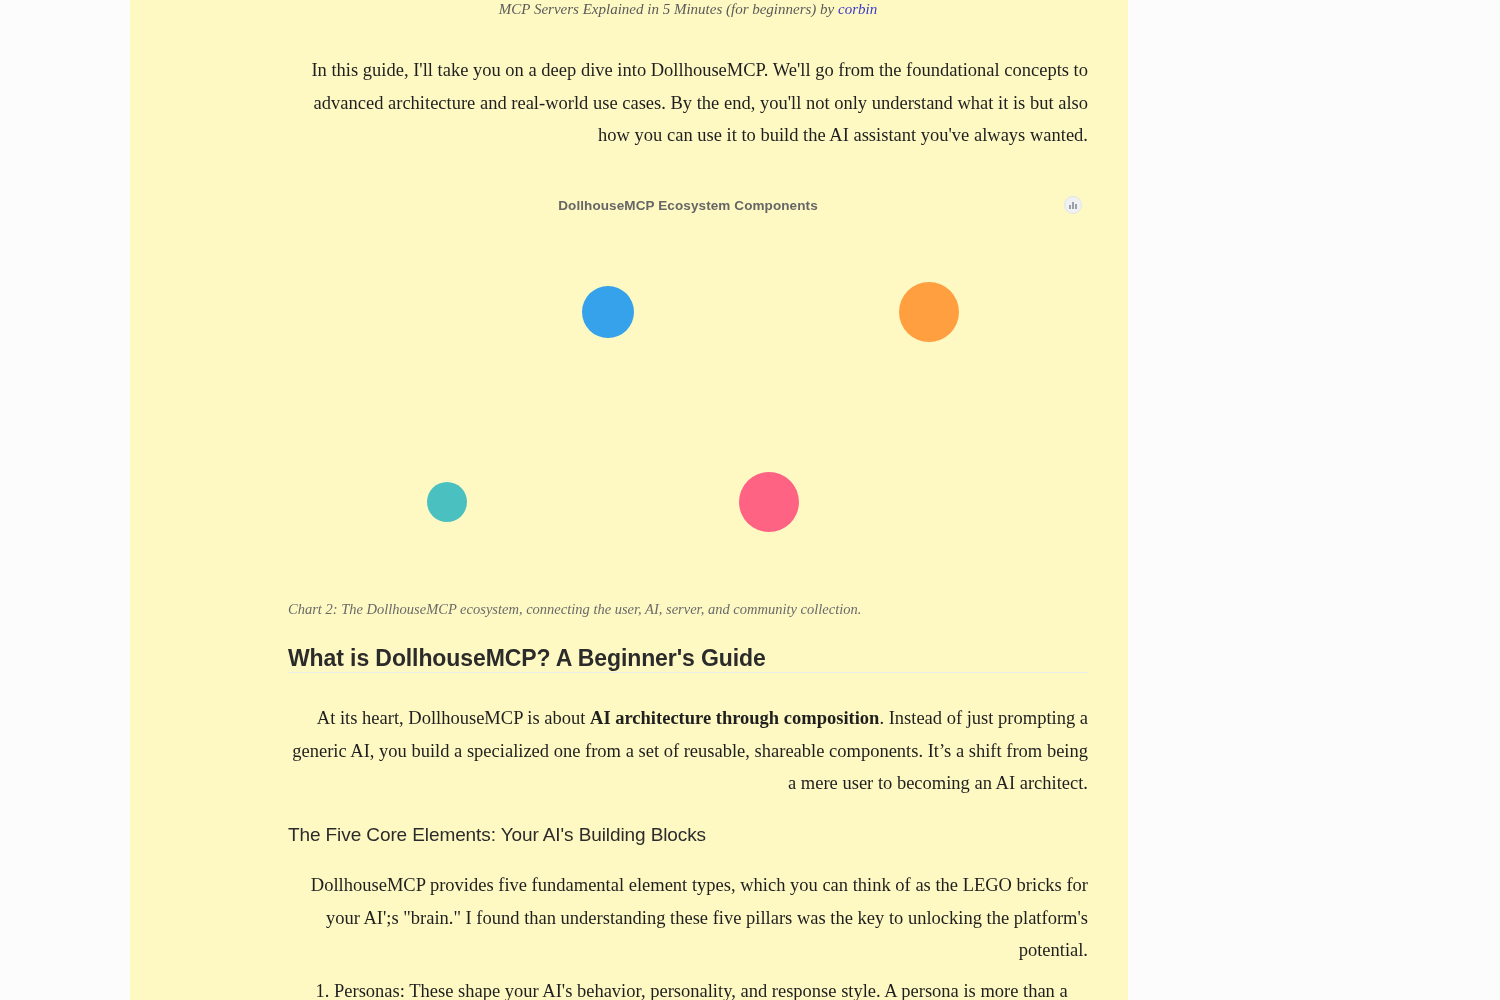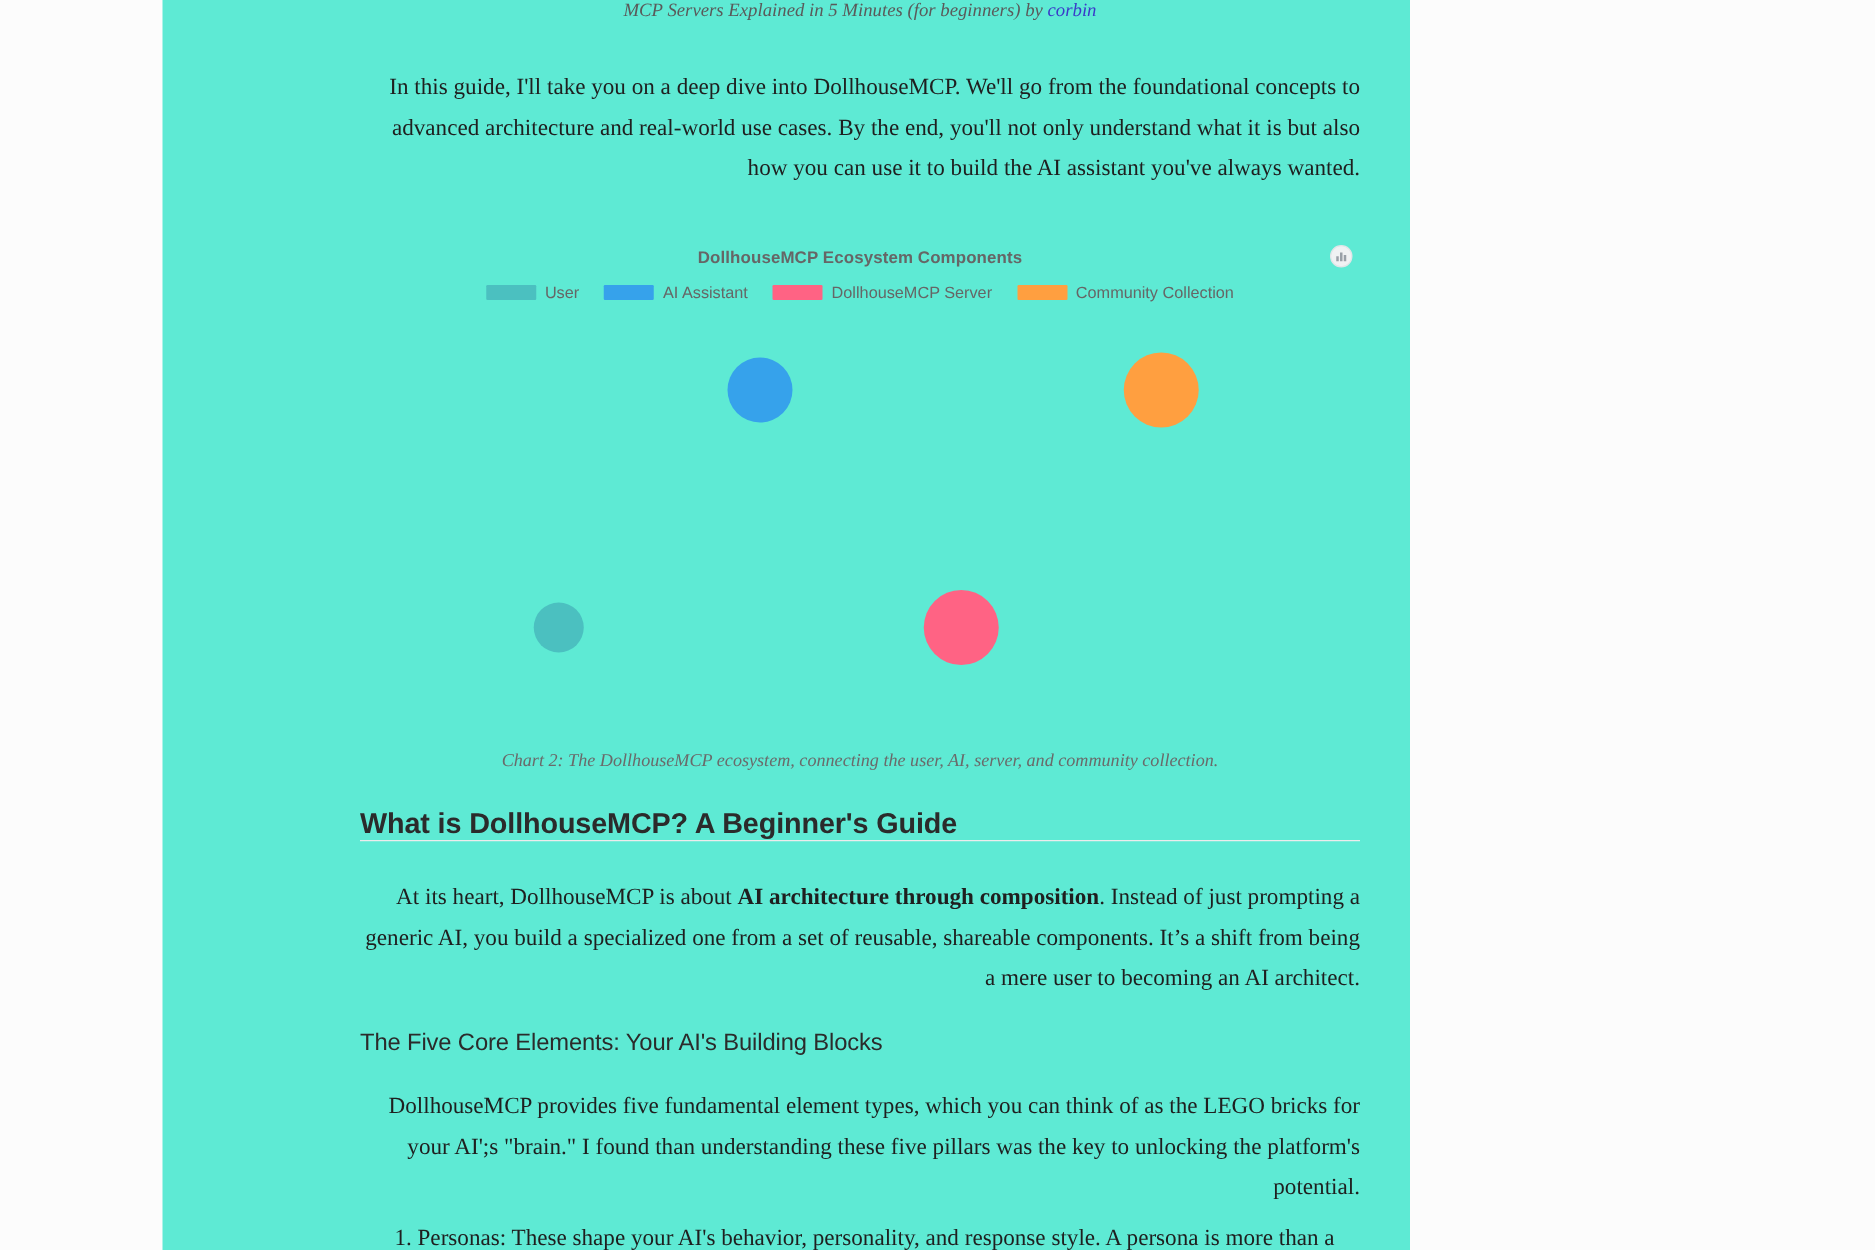--- a/index.html
+++ b/index.html
@@ -8,21 +8,21 @@
     width:1500px; height:1000px;
     background:#fcfcfc;
     font-family:"Liberation Serif", serif;
     overflow:hidden;
     position:relative;
   }
   #page { position:absolute; inset:0; }
   .article-container {
     position:absolute;
     left:130px; top:0; width:998px; height:1000px;
-    background:#5eead4;
+    background:#fef9c3;
     overflow:hidden;
   }
   .content { position:absolute; left:158px; top:0; width:800px; }
 
   
   .video-caption {
     text-align:center;
     font-family:"Liberation Serif", serif;
     font-style:italic;
     font-size:15px;
@@ -101,21 +101,20 @@
 
   .chart-plot { position:absolute; inset:0; z-index:0; }
   .bubble {
     position:absolute;
     border-radius:50%;
     transform:translate(-50%,-50%);
   }
 
   
   .chart-caption {
-    text-align:center;
     font-family:"Liberation Serif", serif;
     font-style:italic;
     font-size:14.5px;
     color:#6a6a6a;
     margin:0;
     line-height:18px;
   }
 
   
   h2.section-h2 {
@@ -172,38 +171,20 @@
           <div class="chart-title">DollhouseMCP Ecosystem Components</div>
 
           <div class="chart-menu-btn">
             <span class="bars">
                 <i></i>
                 <i></i>
                 <i></i>
               </span>
           </div>
 
-          <div class="chart-legend">
-            <div class="legend-item">
-              <span class="legend-swatch" style="background:#4BC0C0"></span>
-              <span>User</span>
-            </div>
-            <div class="legend-item">
-              <span class="legend-swatch" style="background:#36A2EB"></span>
-              <span>AI Assistant</span>
-            </div>
-            <div class="legend-item">
-              <span class="legend-swatch" style="background:#FF6384"></span>
-              <span>DollhouseMCP Server</span>
-            </div>
-            <div class="legend-item">
-              <span class="legend-swatch" style="background:#FF9F40"></span>
-              <span>Community Collection</span>
-            </div>
-          </div>
 
           <div class="chart-plot" id="chart-plot">
               <div class="bubble" title="User" style="background: rgb(75, 192, 192); width: 40px; height: 40px; left: 159.396px; top: 311.849px;"></div>
               <div class="bubble" title="AI Assistant" style="background: rgb(54, 162, 235); width: 52px; height: 52px; left: 320px; top: 121.66px;"></div>
               <div class="bubble" title="DollhouseMCP Server" style="background: rgb(255, 99, 132); width: 60px; height: 60px; left: 480.604px; top: 311.849px;"></div>
               <div class="bubble" title="Community Collection" style="background: rgb(255, 159, 64); width: 60px; height: 60px; left: 641.208px; top: 121.66px;"></div>
             </div>
         </div>
       </div>
 

